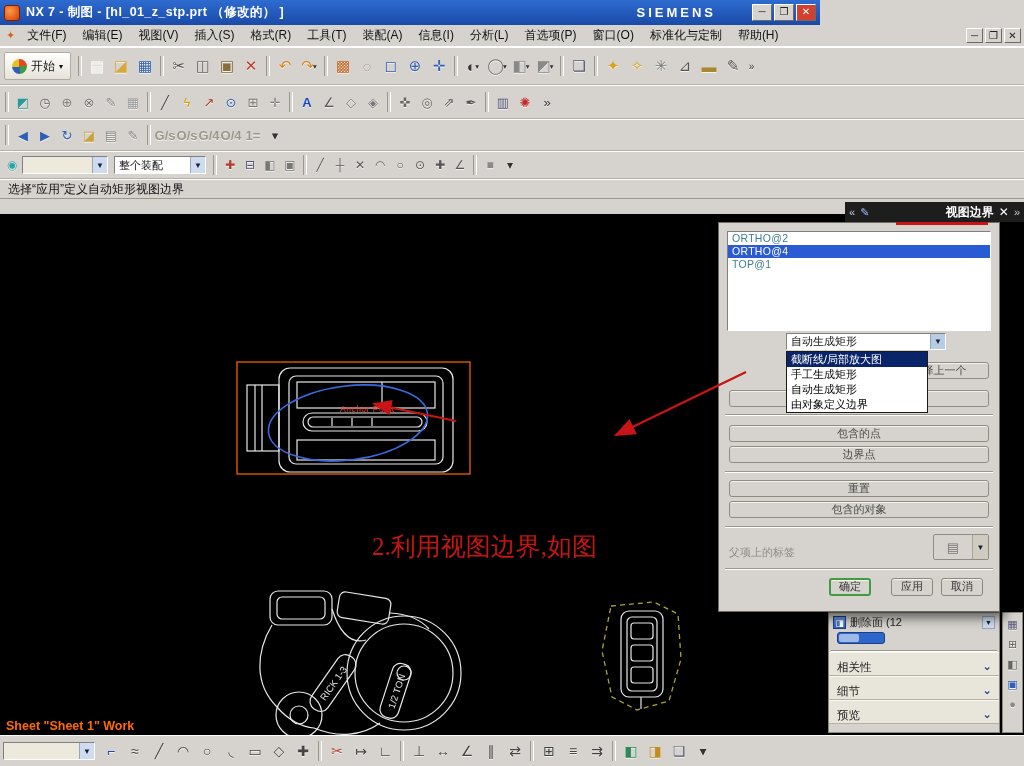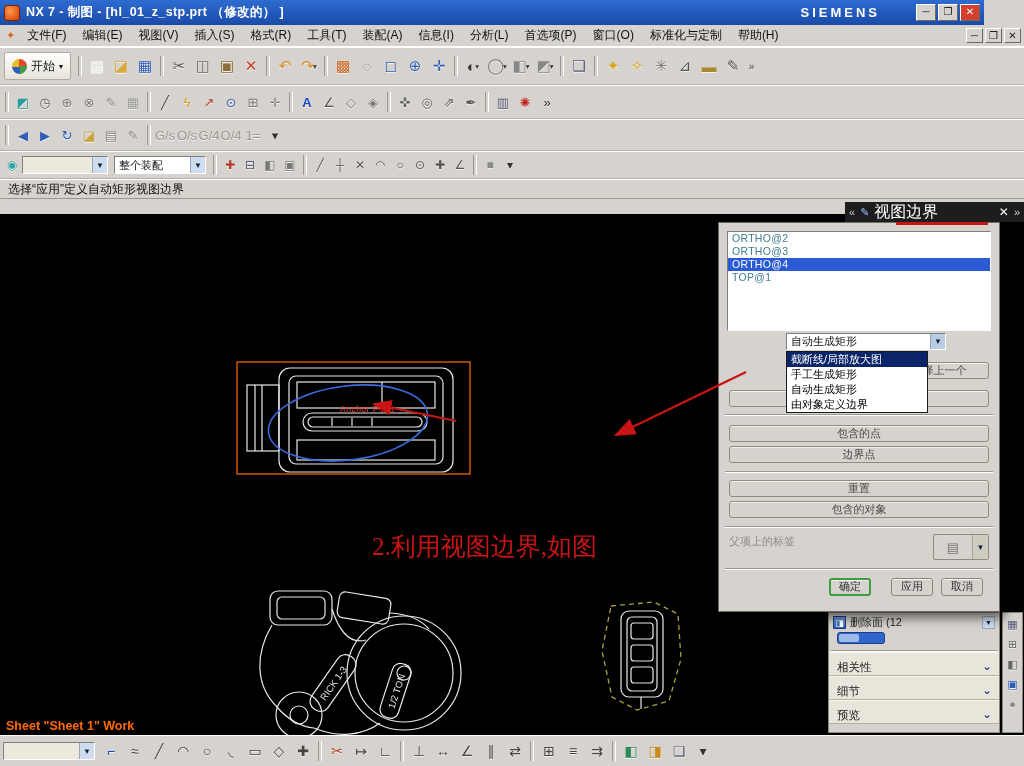--- a/index.html
+++ b/index.html
@@ -1,21 +1,21 @@
 <!DOCTYPE html>
 <html><head>
 <meta charset="utf-8">
 <style>
 *{margin:0;padding:0;box-sizing:border-box}
 html,body{background:#666}
 #app{position:relative;width:1024px;height:766px;overflow:hidden;background:#d6d3ce;
      font-family:"Liberation Sans","DejaVu Sans",sans-serif;font-size:12px;color:#111}
 
 
-.titlebar{position:absolute;left:0;top:0;width:984px;height:25px;
+.titlebar{position:absolute;left:0;top:0;width:820px;height:25px;
   background:linear-gradient(180deg,#2e6cd0,#1a4aa8);display:flex;align-items:center;
   padding:0 4px;color:#fff}
 .sysicon{width:16px;height:16px;border-radius:3px;margin-right:6px;
   background:radial-gradient(circle at 35% 35%,#ff9a4c,#d43c00);border:1px solid #7a2000}
 .wtitle{font-weight:bold;font-size:12.5px;letter-spacing:.4px;white-space:nowrap}
 .brand{margin-left:auto;font-weight:bold;letter-spacing:3px;font-size:13px;margin-right:34px}
 .winbtn{width:20px;height:17px;background:#d6d3ce;border:1px solid;border-color:#fff #6d6a64 #6d6a64 #fff;
   color:#222;font-size:10px;line-height:14px;text-align:center;margin-left:2px;cursor:default}
 .winbtn.close{background:#d2402e;color:#fff;font-weight:bold}
 
@@ -34,21 +34,21 @@
 #row2{top:85px;height:34px}
 #row3{top:119px;height:32px}
 #row4{top:151px;height:28px}
 .iconwrap{display:flex;align-items:center;flex-wrap:nowrap}
 .ticon{width:24px;height:24px;display:inline-flex;align-items:center;justify-content:center;
   font-size:15px;color:#444;position:relative;text-shadow:0 1px 0 rgba(255,255,255,.7)}
 #row2 .ticon{width:22px;height:22px;font-size:13px}
 #row3 .ticon{width:22px;height:22px;font-size:13px}
 #row4 .ticon{width:20px;height:20px;font-size:12px}
 .ticon .dd{font-size:7.5px;color:#333;font-style:normal;margin-left:-1px}
-.ticon.txt{width:auto;padding:0 3px;font-size:9px;color:#9a978c;font-weight:normal}
+.ticon.txt{width:auto;padding:0 3px;font-size:9px;color:#9a978c;font-weight:bold}
 .ticon.ov{width:13px;font-size:10px;color:#333}
 .ticon.bold{font-weight:bold}
 .tsep{width:4px;height:20px;border-left:1px solid #9a978c;border-right:1px solid #fff;margin:0 3px}
 .start-btn{display:flex;align-items:center;gap:4px;height:28px;padding:0 7px;margin:0 4px 0 2px;
   border:1px solid #b0ada0;border-radius:2px;background:linear-gradient(#ffffff,#e6e3d8)}
 .pinwheel{width:15px;height:15px;border-radius:50%;
   background:conic-gradient(#e04a2a 0 25%,#3f9c3f 0 50%,#2f5fb8 0 75%,#e8c01e 0)}
 .start-label{font-size:12px}
 .start-dd{font-size:8px}
 
@@ -69,21 +69,21 @@
 
 .canvas{position:absolute;left:0;top:214px;width:1024px;height:536px;background:#000;z-index:1}
 .canvas svg{position:absolute;left:0;top:0}
 .sheet-status{position:absolute;left:6px;top:505px;color:#ff6a00;font-weight:bold;font-size:12.5px;z-index:2}
 
 
 .dlg-tab{position:absolute;left:845px;top:202px;width:179px;height:20px;background:#1d1d1d;
   display:flex;align-items:center;gap:5px;padding:0 4px;z-index:12;color:#ddd}
 .dlg-tab .nav{font-size:11px;color:#cfcfcf}
 .dlg-tab .pencil{font-size:11px;color:#9ab8ff}
-.dlg-tab .tab-title{font-weight:normal;font-size:16px;color:#fff;flex:1;text-align:left}
+.dlg-tab .tab-title{font-weight:bold;font-size:12px;color:#fff;flex:1;text-align:right}
 .dlg-tab .closex{font-weight:bold;font-size:12px;color:#fff}
 .red-underline{position:absolute;left:896px;top:222px;width:92px;height:3px;background:#c81414;z-index:31}
 
 
 .dialog{position:absolute;left:718px;top:222px;width:282px;height:390px;background:#d6d3ce;
   border:1px solid #6e6b63;box-shadow:5px 6px 10px rgba(0,0,0,.55);z-index:10}
 .listbox{margin:8px 8px 0;height:100px;background:#fff;border:1px solid;
   border-color:#808080 #fff #fff #808080;overflow:hidden;font-size:10.5px}
 .lbitem{display:block;height:13px;line-height:13px;padding:0 4px;color:#3e7d8e;letter-spacing:.3px}
 .lbitem.sel{background:#2a5ad4;color:#fff}
@@ -91,21 +91,21 @@
 .combo-row .arr{background:#b8cce4}
 .row-deselect{display:flex;justify-content:flex-end;margin:12px 10px 0}
 .dlgbtn{display:block;height:17px;line-height:15px;text-align:center;background:#d6d3ce;
   border:1px solid #8f8c81;border-radius:3px;color:#4a4a44;font-size:11px;
   box-shadow:inset 0 1px 0 #f3f1ea}
 .btn-deselect{width:122px}
 .wide-blank{margin:11px 10px 0}
 .groove{height:2px;border-top:1px solid #9a978c;border-bottom:1px solid #fff;margin:7px 6px 0}
 .b1{margin:4px 10px 0}.b2{margin:9px 10px 0}.b3{margin:4px 10px 0}.b4{margin:7px 10px 0}
 .groove.g2{margin-top:8px}
-.label-row{display:flex;align-items:flex-start;margin:6px 10px 0;height:26px;color:#8b8b85;font-size:11px}
+.label-row{display:flex;align-items:flex-end;margin:6px 10px 0;height:26px;color:#8b8b85;font-size:11px}
 .parent-dd{margin-left:auto;width:56px;height:26px;display:flex;background:#d6d3ce;
   border:1px solid #8f8c81;border-radius:2px}
 .parent-dd .picon{flex:1;display:flex;align-items:center;justify-content:center;color:#777;font-size:13px}
 .parent-dd .parr{width:16px;display:flex;align-items:center;justify-content:center;font-size:8px;
   color:#123;border-left:1px solid #a8a598;background:#cfcbc0}
 .footer{display:flex;margin:8px 10px 0}
 .fbtn{width:42px;height:18px;line-height:15px;text-align:center;border:1px solid #8a877c;
   border-radius:3px;background:#d6d3ce;font-size:11px;color:#333;box-shadow:inset 0 1px 0 #f3f1ea}
 .fbtn.ok{margin-left:100px;border:2px solid #3f9c3f;line-height:13px}
 .fbtn.apply{margin-left:20px}
@@ -383,21 +383,20 @@
     <span class="pencil">✎</span>
     <span class="tab-title">视图边界</span>
     <span class="closex">✕</span>
     <span class="nav">»</span>
   </div>
   <div class="red-underline"></div>
 
   <div class="dialog">
     <div class="listbox">
         <span class="lbitem">ORTHO@2</span>
-        <span class="lbitem">ORTHO@3</span>
         <span class="lbitem sel">ORTHO@4</span>
         <span class="lbitem">TOP@1</span>
       </div>
 
     <div class="combo combo-row">
       <span>自动生成矩形</span>
       <span class="arr">▼</span>
     </div>
 
     <div class="row-deselect">

